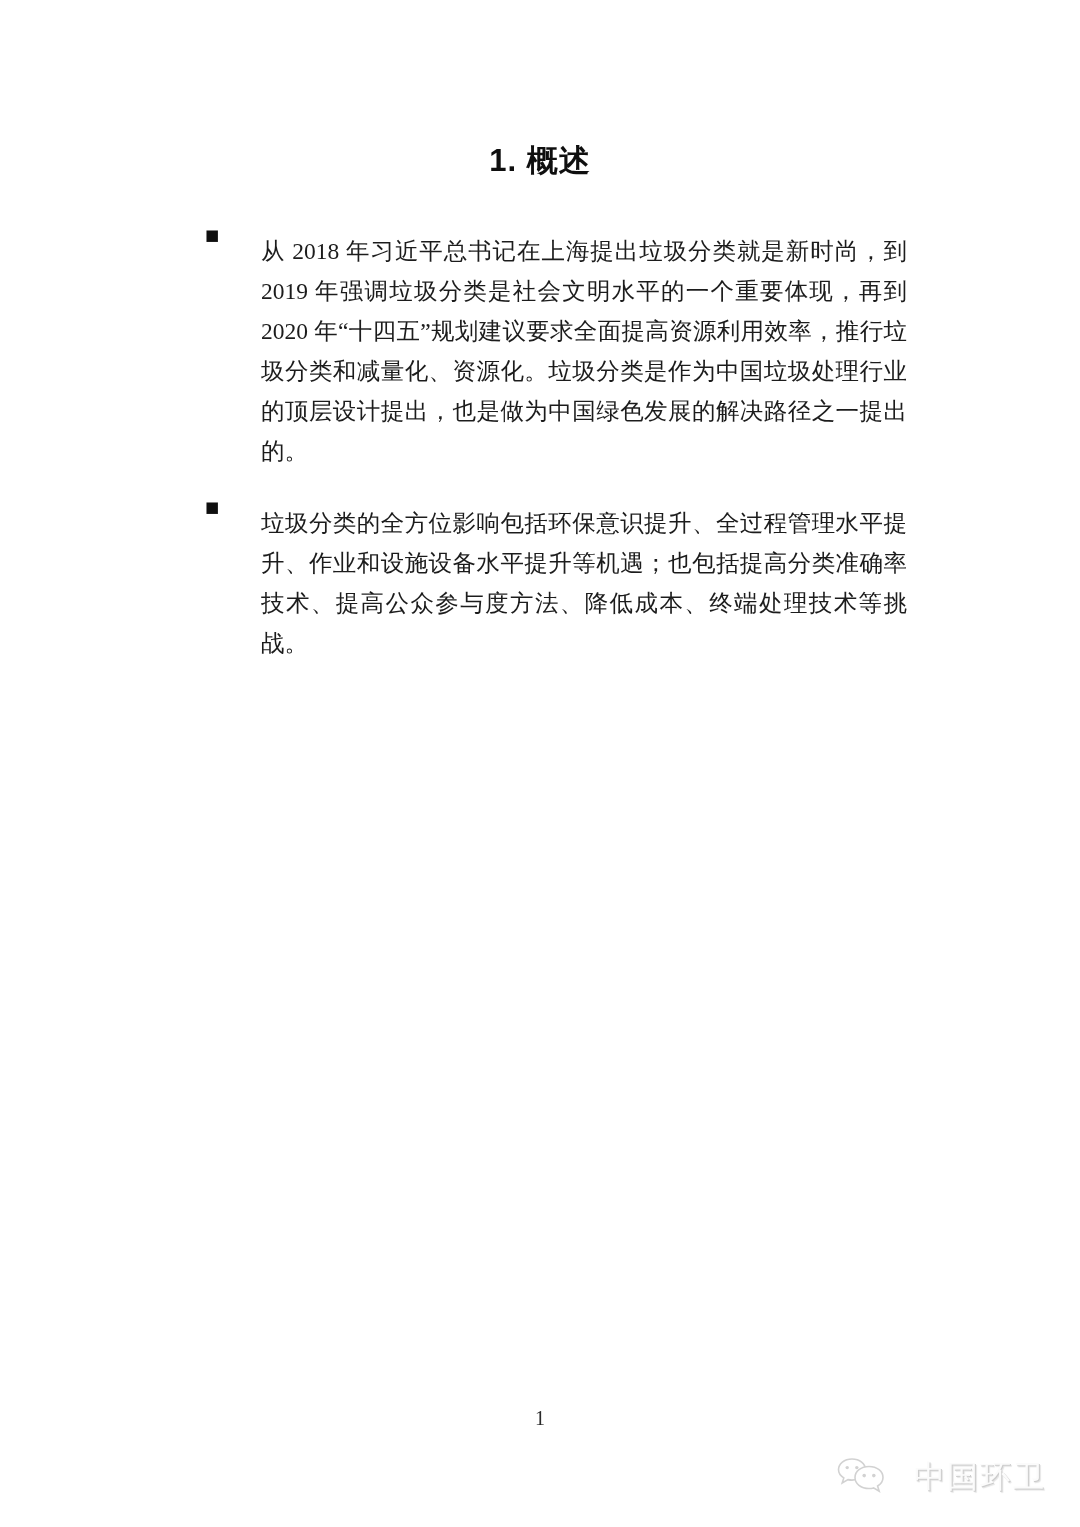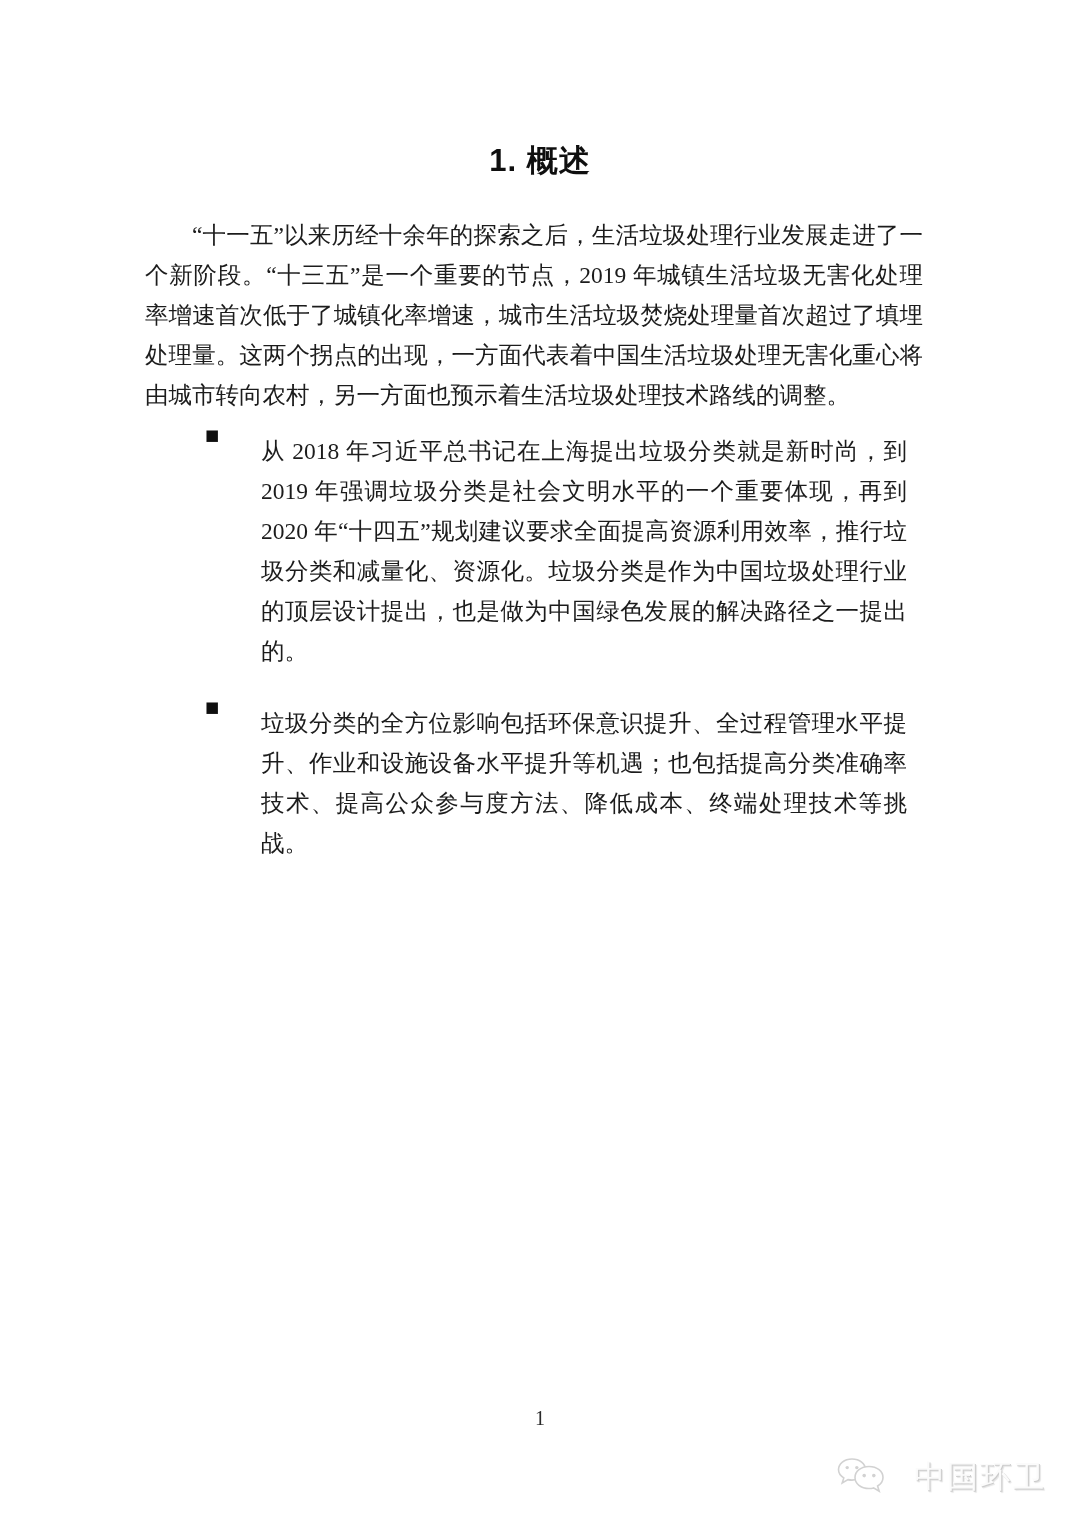--- a/index.html
+++ b/index.html
@@ -75,21 +75,20 @@
 </style>
 </head>
 <body>
 
 <div class="page">
 
   <h1 class="title">1. 概述</h1>
 
   <section class="body-text">
 
-    <p class="para">“十一五”以来历经十余年的探索之后，生活垃圾处理行业发展走进了一个新阶段。“十三五”是一个重要的节点，2019 年城镇生活垃圾无害化处理率增速首次低于了城镇化率增速，城市生活垃圾焚烧处理量首次超过了填埋处理量。这两个拐点的出现，一方面代表着中国生活垃圾处理无害化重心将由城市转向农村，另一方面也预示着生活垃圾处理技术路线的调整。</p>
 
 
     <div class="bullet-row">
       <span class="bullet-marker">■</span>
       <p class="bullet-text">从 2018 年习近平总书记在上海提出垃圾分类就是新时尚，到 2019 年强调垃圾分类是社会文明水平的一个重要体现，再到 2020 年“十四五”规划建议要求全面提高资源利用效率，推行垃圾分类和减量化、资源化。垃圾分类是作为中国垃圾处理行业的顶层设计提出，也是做为中国绿色发展的解决路径之一提出的。</p>
     </div>
 
     <div class="bullet-row">
       <span class="bullet-marker">■</span>
       <p class="bullet-text">垃圾分类的全方位影响包括环保意识提升、全过程管理水平提升、作业和设施设备水平提升等机遇；也包括提高分类准确率技术、提高公众参与度方法、降低成本、终端处理技术等挑战。</p>

